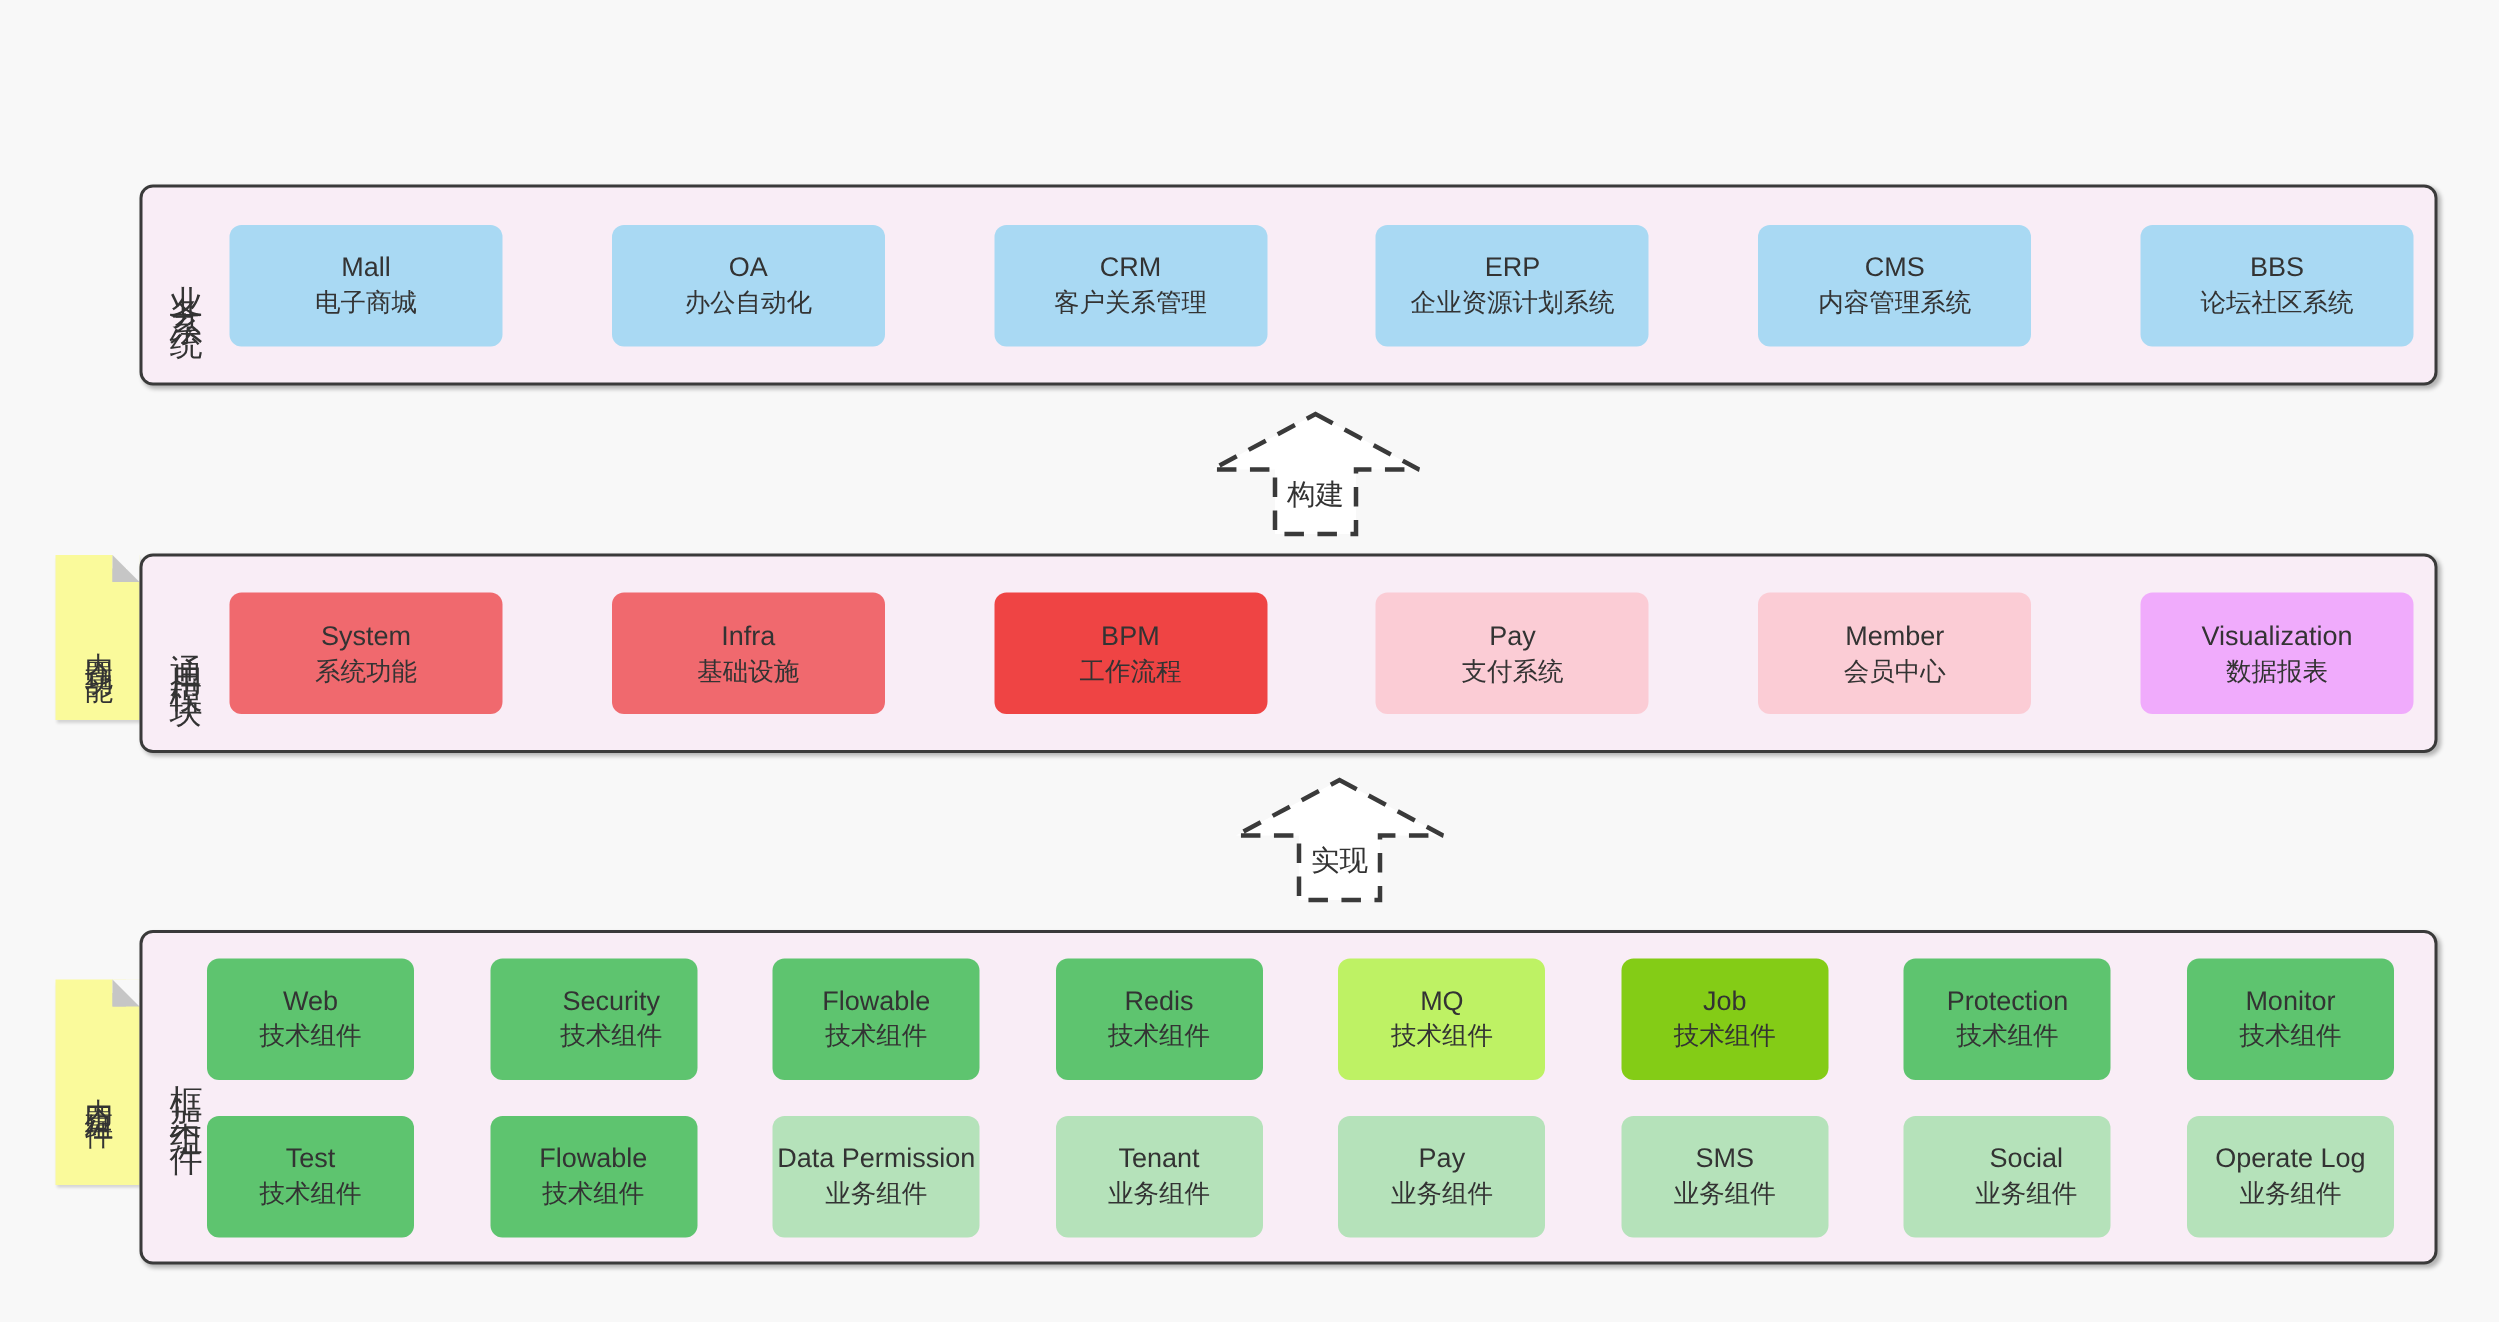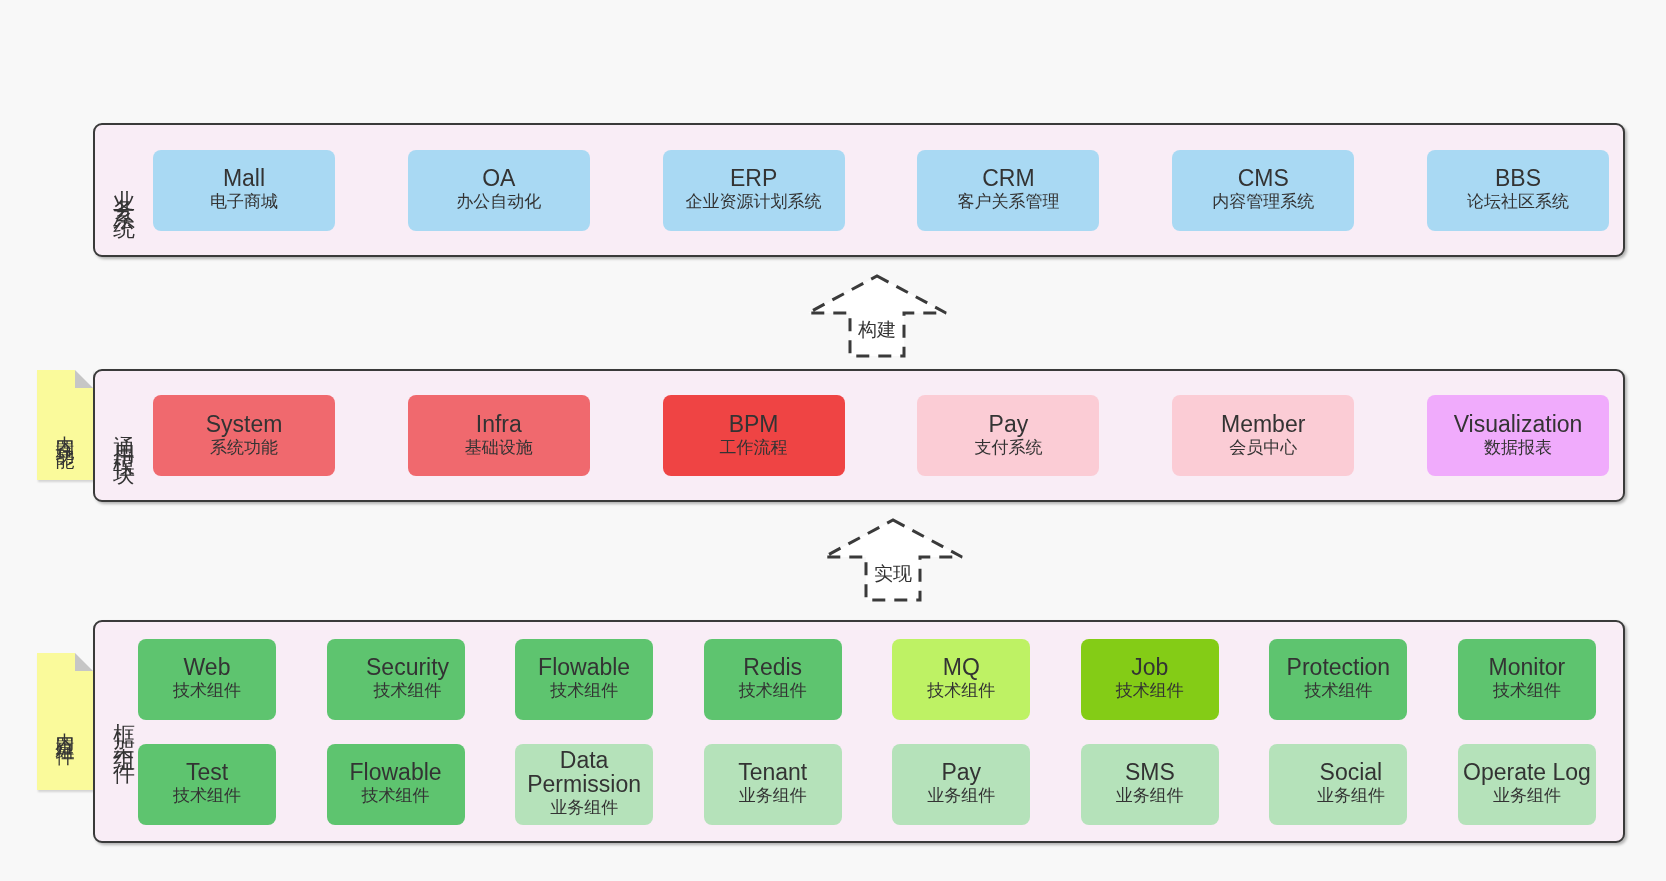--- a/index.html
+++ b/index.html
@@ -40,21 +40,21 @@
   .layer-components .rows{padding:0 27px 0 43px;}
 
   .box-row{display:flex; justify-content:space-between;}
   .box{
     height:81px; border-radius:8px;
     display:flex; flex-direction:column; justify-content:center; align-items:center;
     text-align:center; overflow:hidden;
   }
   .layer-business .box,.layer-modules .box{width:182px;}
   .layer-components .box{width:138px;}
-  .box-title{font-size:23px; line-height:24px;}
+  .box-title{font-size:18px; line-height:24px;}
   .box-subtitle{font-size:17px; line-height:24px;}
 
   .note{
     position:absolute; left:37px; width:56px;
     background:var(--yellow);
     box-shadow:1px 2px 2px rgba(0,0,0,.15);
     z-index:1;
   }
   .note-modules{top:370px; height:110px;}
   .note-components{top:653px; height:137px;}
@@ -87,26 +87,26 @@
       <div class="box-row">
         <div class="box" style="background: rgb(169, 217, 243);">
           <div class="box-title">Mall</div>
           <div class="box-subtitle">电子商城</div>
         </div>
         <div class="box" style="background: rgb(169, 217, 243);">
           <div class="box-title">OA</div>
           <div class="box-subtitle">办公自动化</div>
         </div>
         <div class="box" style="background: rgb(169, 217, 243);">
+          <div class="box-title">CRM</div>
+          <div class="box-subtitle">客户关系管理</div>
+        </div>
+        <div class="box" style="background: rgb(169, 217, 243);">
           <div class="box-title">ERP</div>
           <div class="box-subtitle">企业资源计划系统</div>
-        </div>
-        <div class="box" style="background: rgb(169, 217, 243);">
-          <div class="box-title">CRM</div>
-          <div class="box-subtitle">客户关系管理</div>
         </div>
         <div class="box" style="background: rgb(169, 217, 243);">
           <div class="box-title">CMS</div>
           <div class="box-subtitle">内容管理系统</div>
         </div>
         <div class="box" style="background: rgb(169, 217, 243);">
           <div class="box-title">BBS</div>
           <div class="box-subtitle">论坛社区系统</div>
         </div>
       </div>

